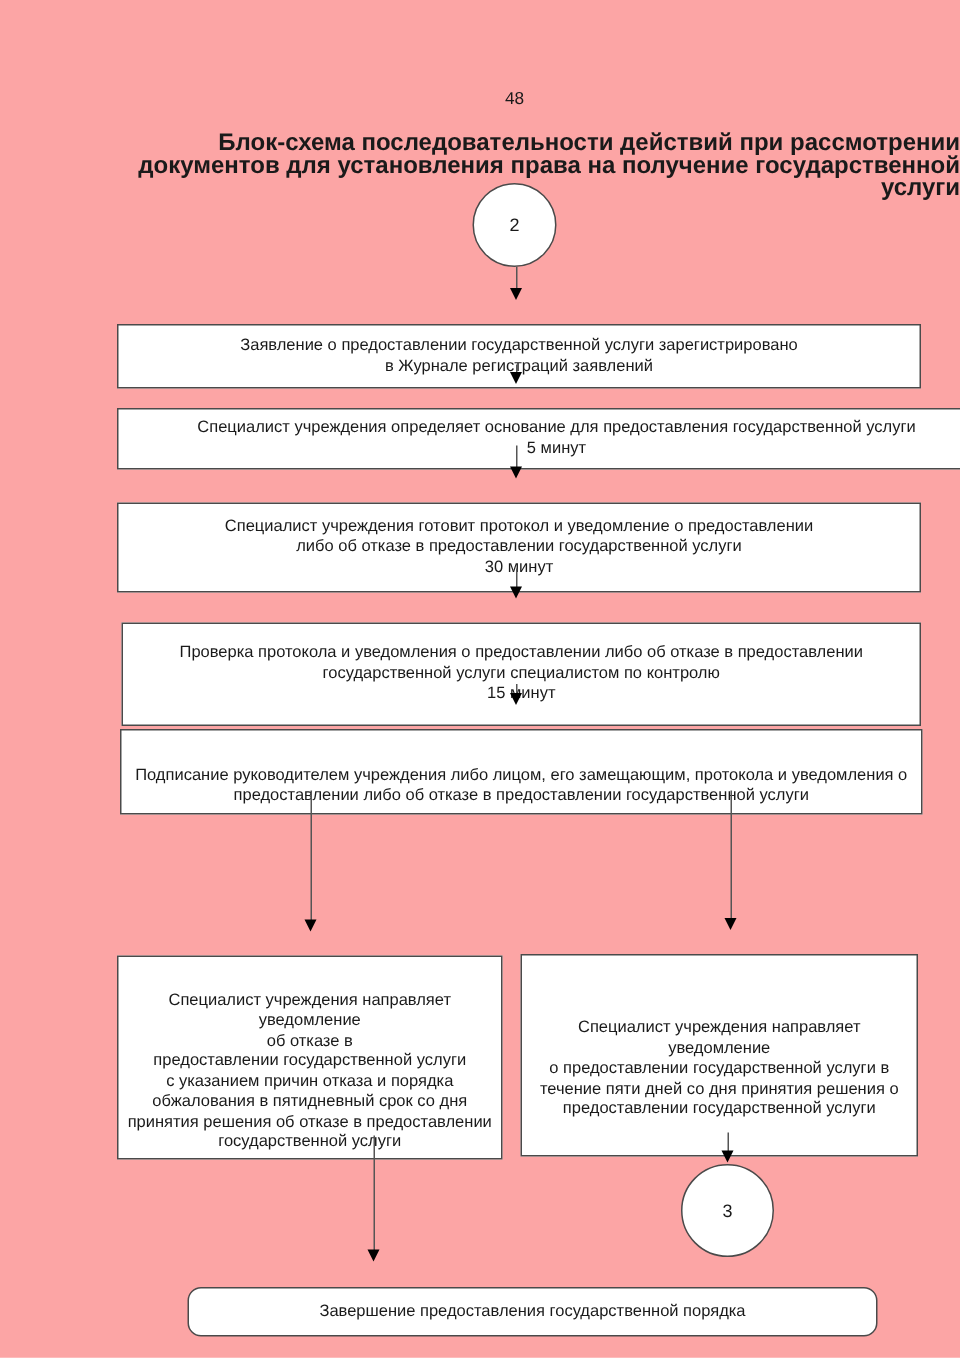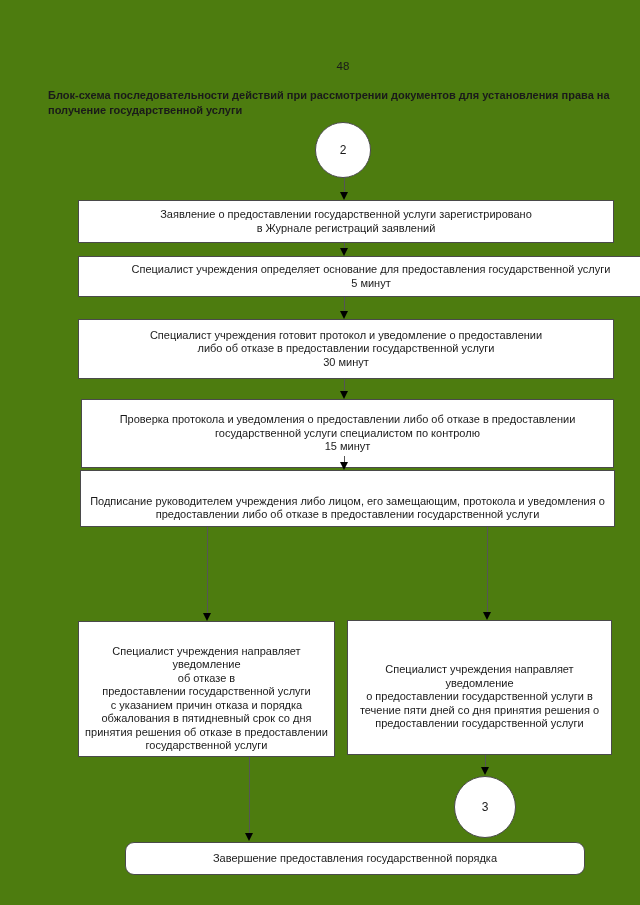--- a/index.html
+++ b/index.html
@@ -1,53 +1,54 @@
 <!DOCTYPE html>
 <html><head>
 <meta charset="utf-8">
 <style>
   html,body { margin:0; padding:0; }
   .page {
     position: relative;
     width: 640px;
     height: 905px;
-    background: #4d7c0f;
+    background: #fca5a5;
     font-family: "Liberation Sans", sans-serif;
     color: #1a1a1a;
     overflow: hidden;
   }
   .page-number {
     position: absolute;
     left: 323px; top: 60px;
     width: 40px;
     text-align: center;
     font-size: 11.5px;
   }
   .title {
     position: absolute;
     left: 48px; top: 88px;
     width: 592px;
-    text-align: left;
+    text-align: right;
     font-weight: bold;
-    font-size: 11px;
+    font-size: 16px;
     line-height: 15px;
   }
   .box {
     position: absolute;
     border: 1px solid #4a4a4a;
     background: #ffffff;
     box-sizing: border-box;
     display: flex;
     align-items: center;
     justify-content: center;
     text-align: center;
     font-size: 11px;
     line-height: 13.5px;
     white-space: pre-line;
     padding: 2px 4px;
+    margin-top: 16px;
   }
   .box.top-align { align-items: center; padding-top: 21px; }
   .box.rounded { border-radius: 9px; }
   .circle {
     position: absolute;
     border: 1px solid #4a4a4a;
     border-radius: 50%;
     background: #ffffff;
     box-sizing: border-box;
     display: flex;

